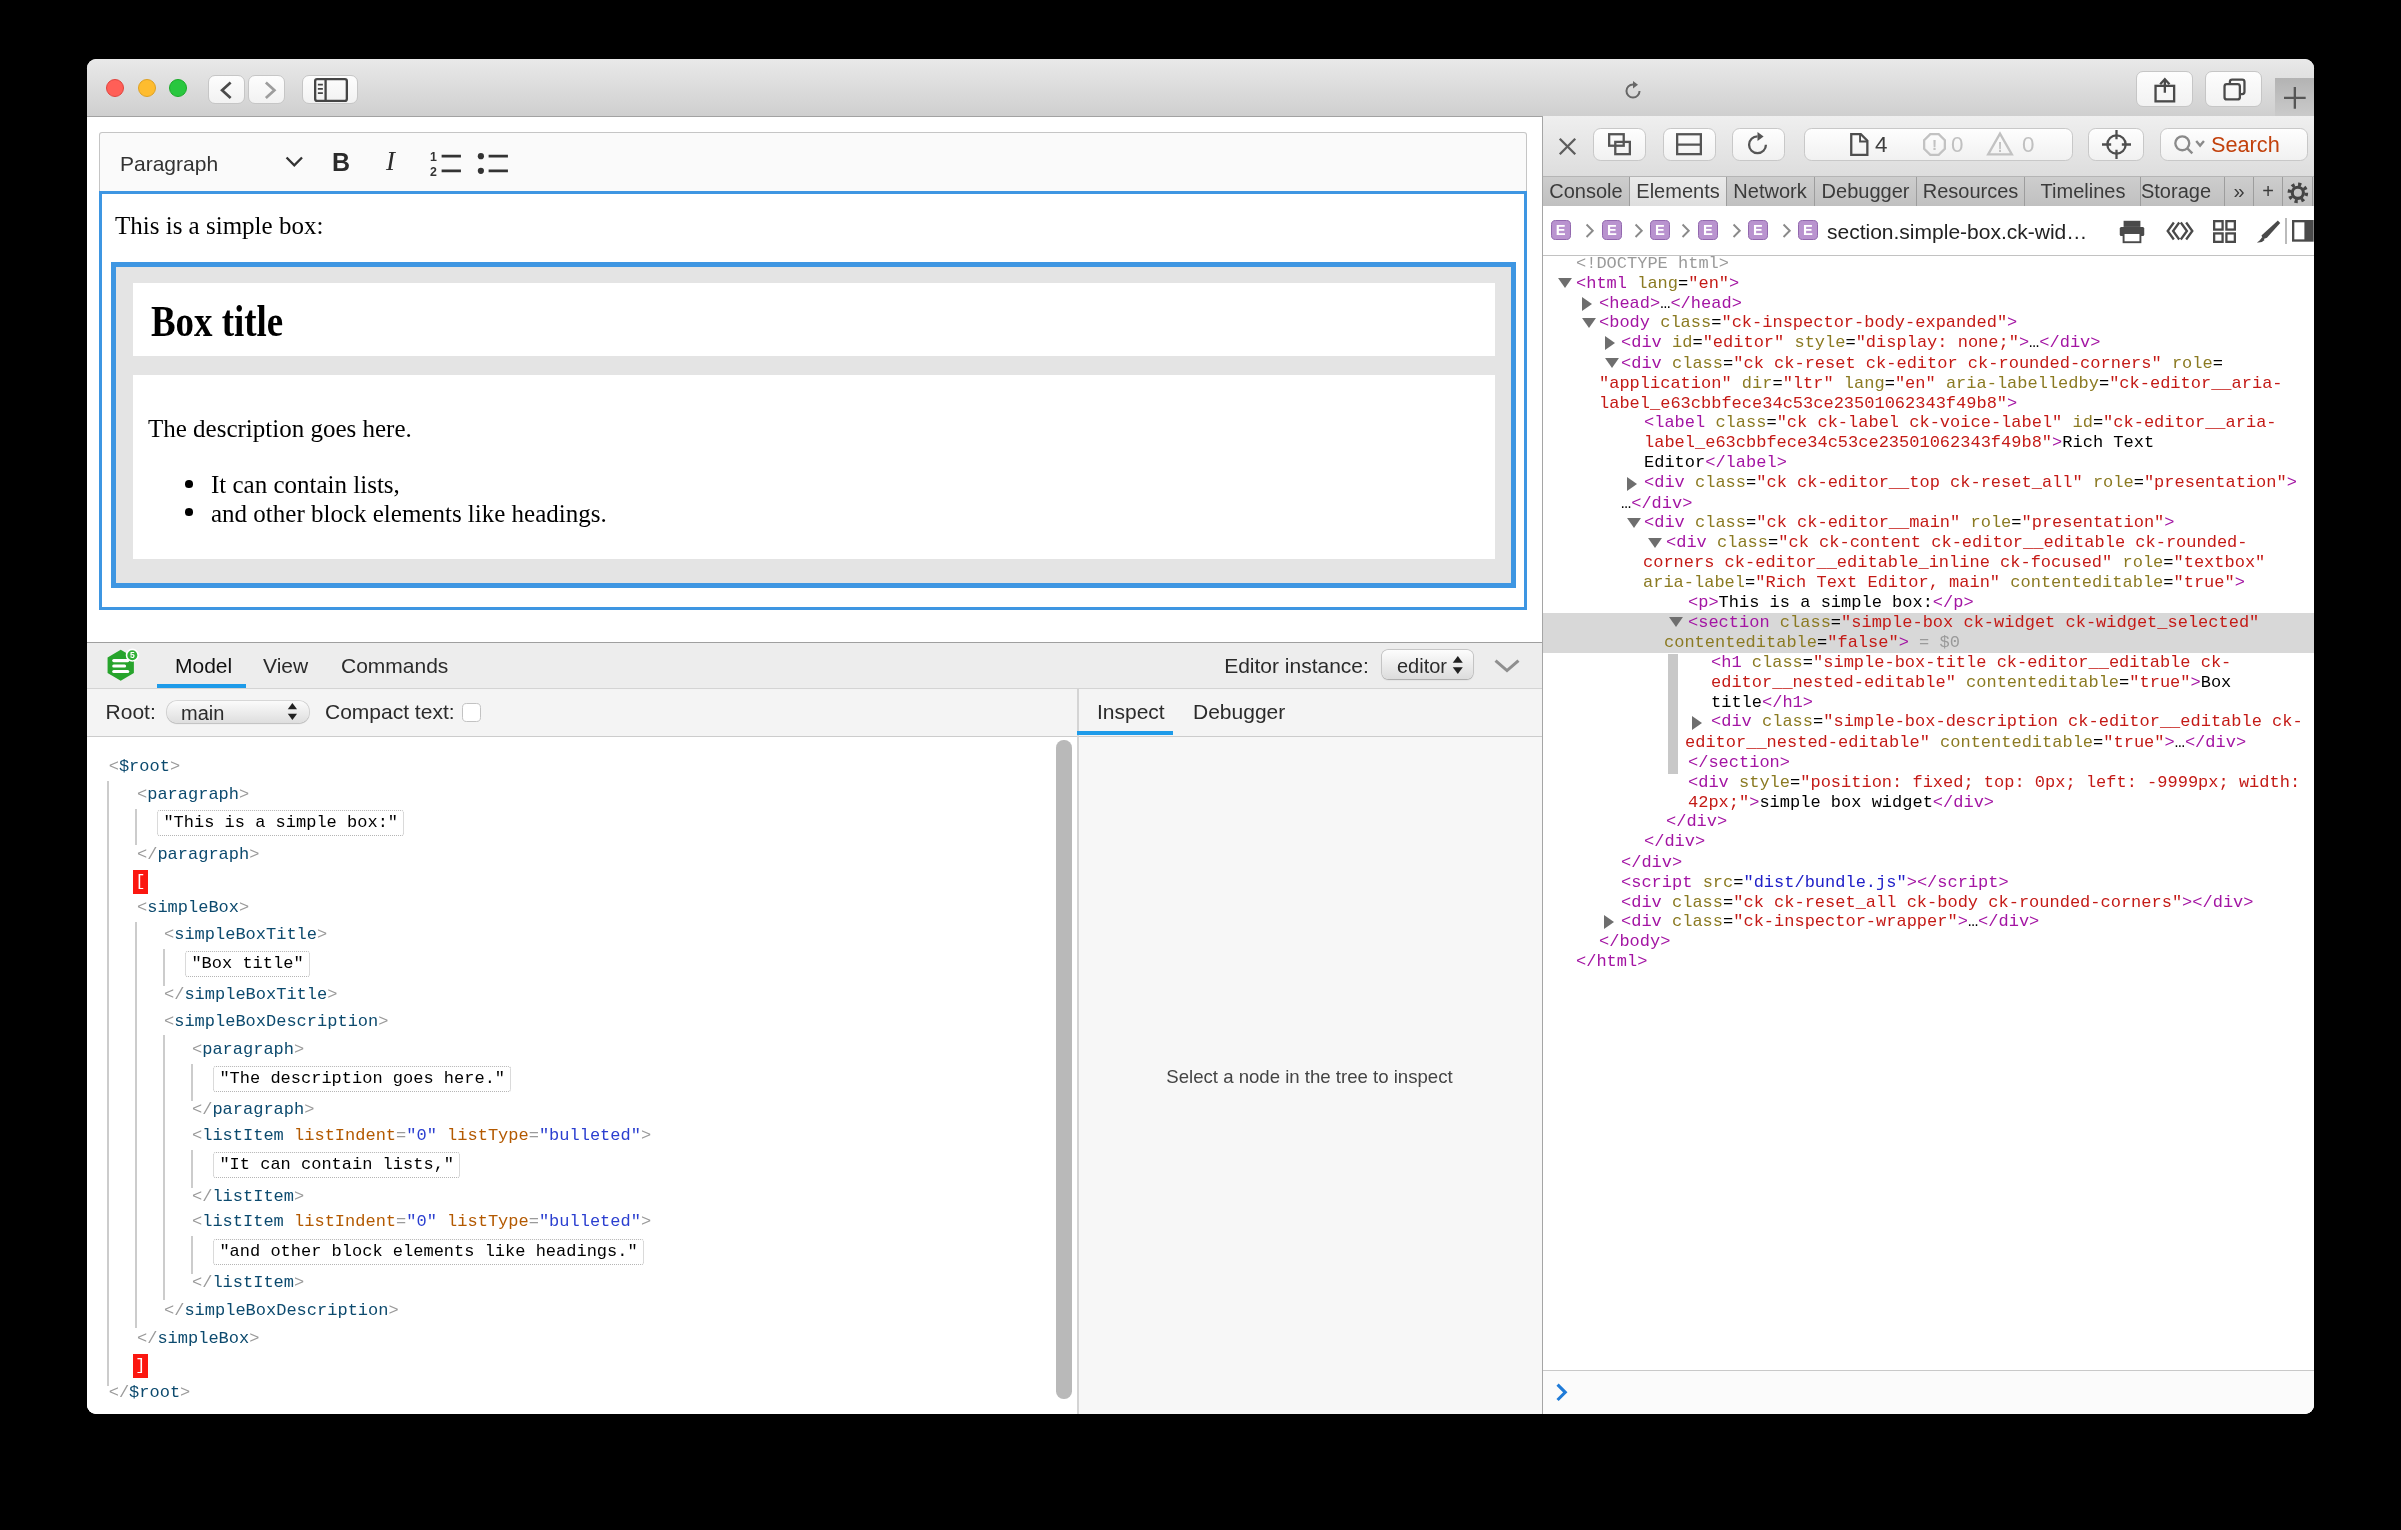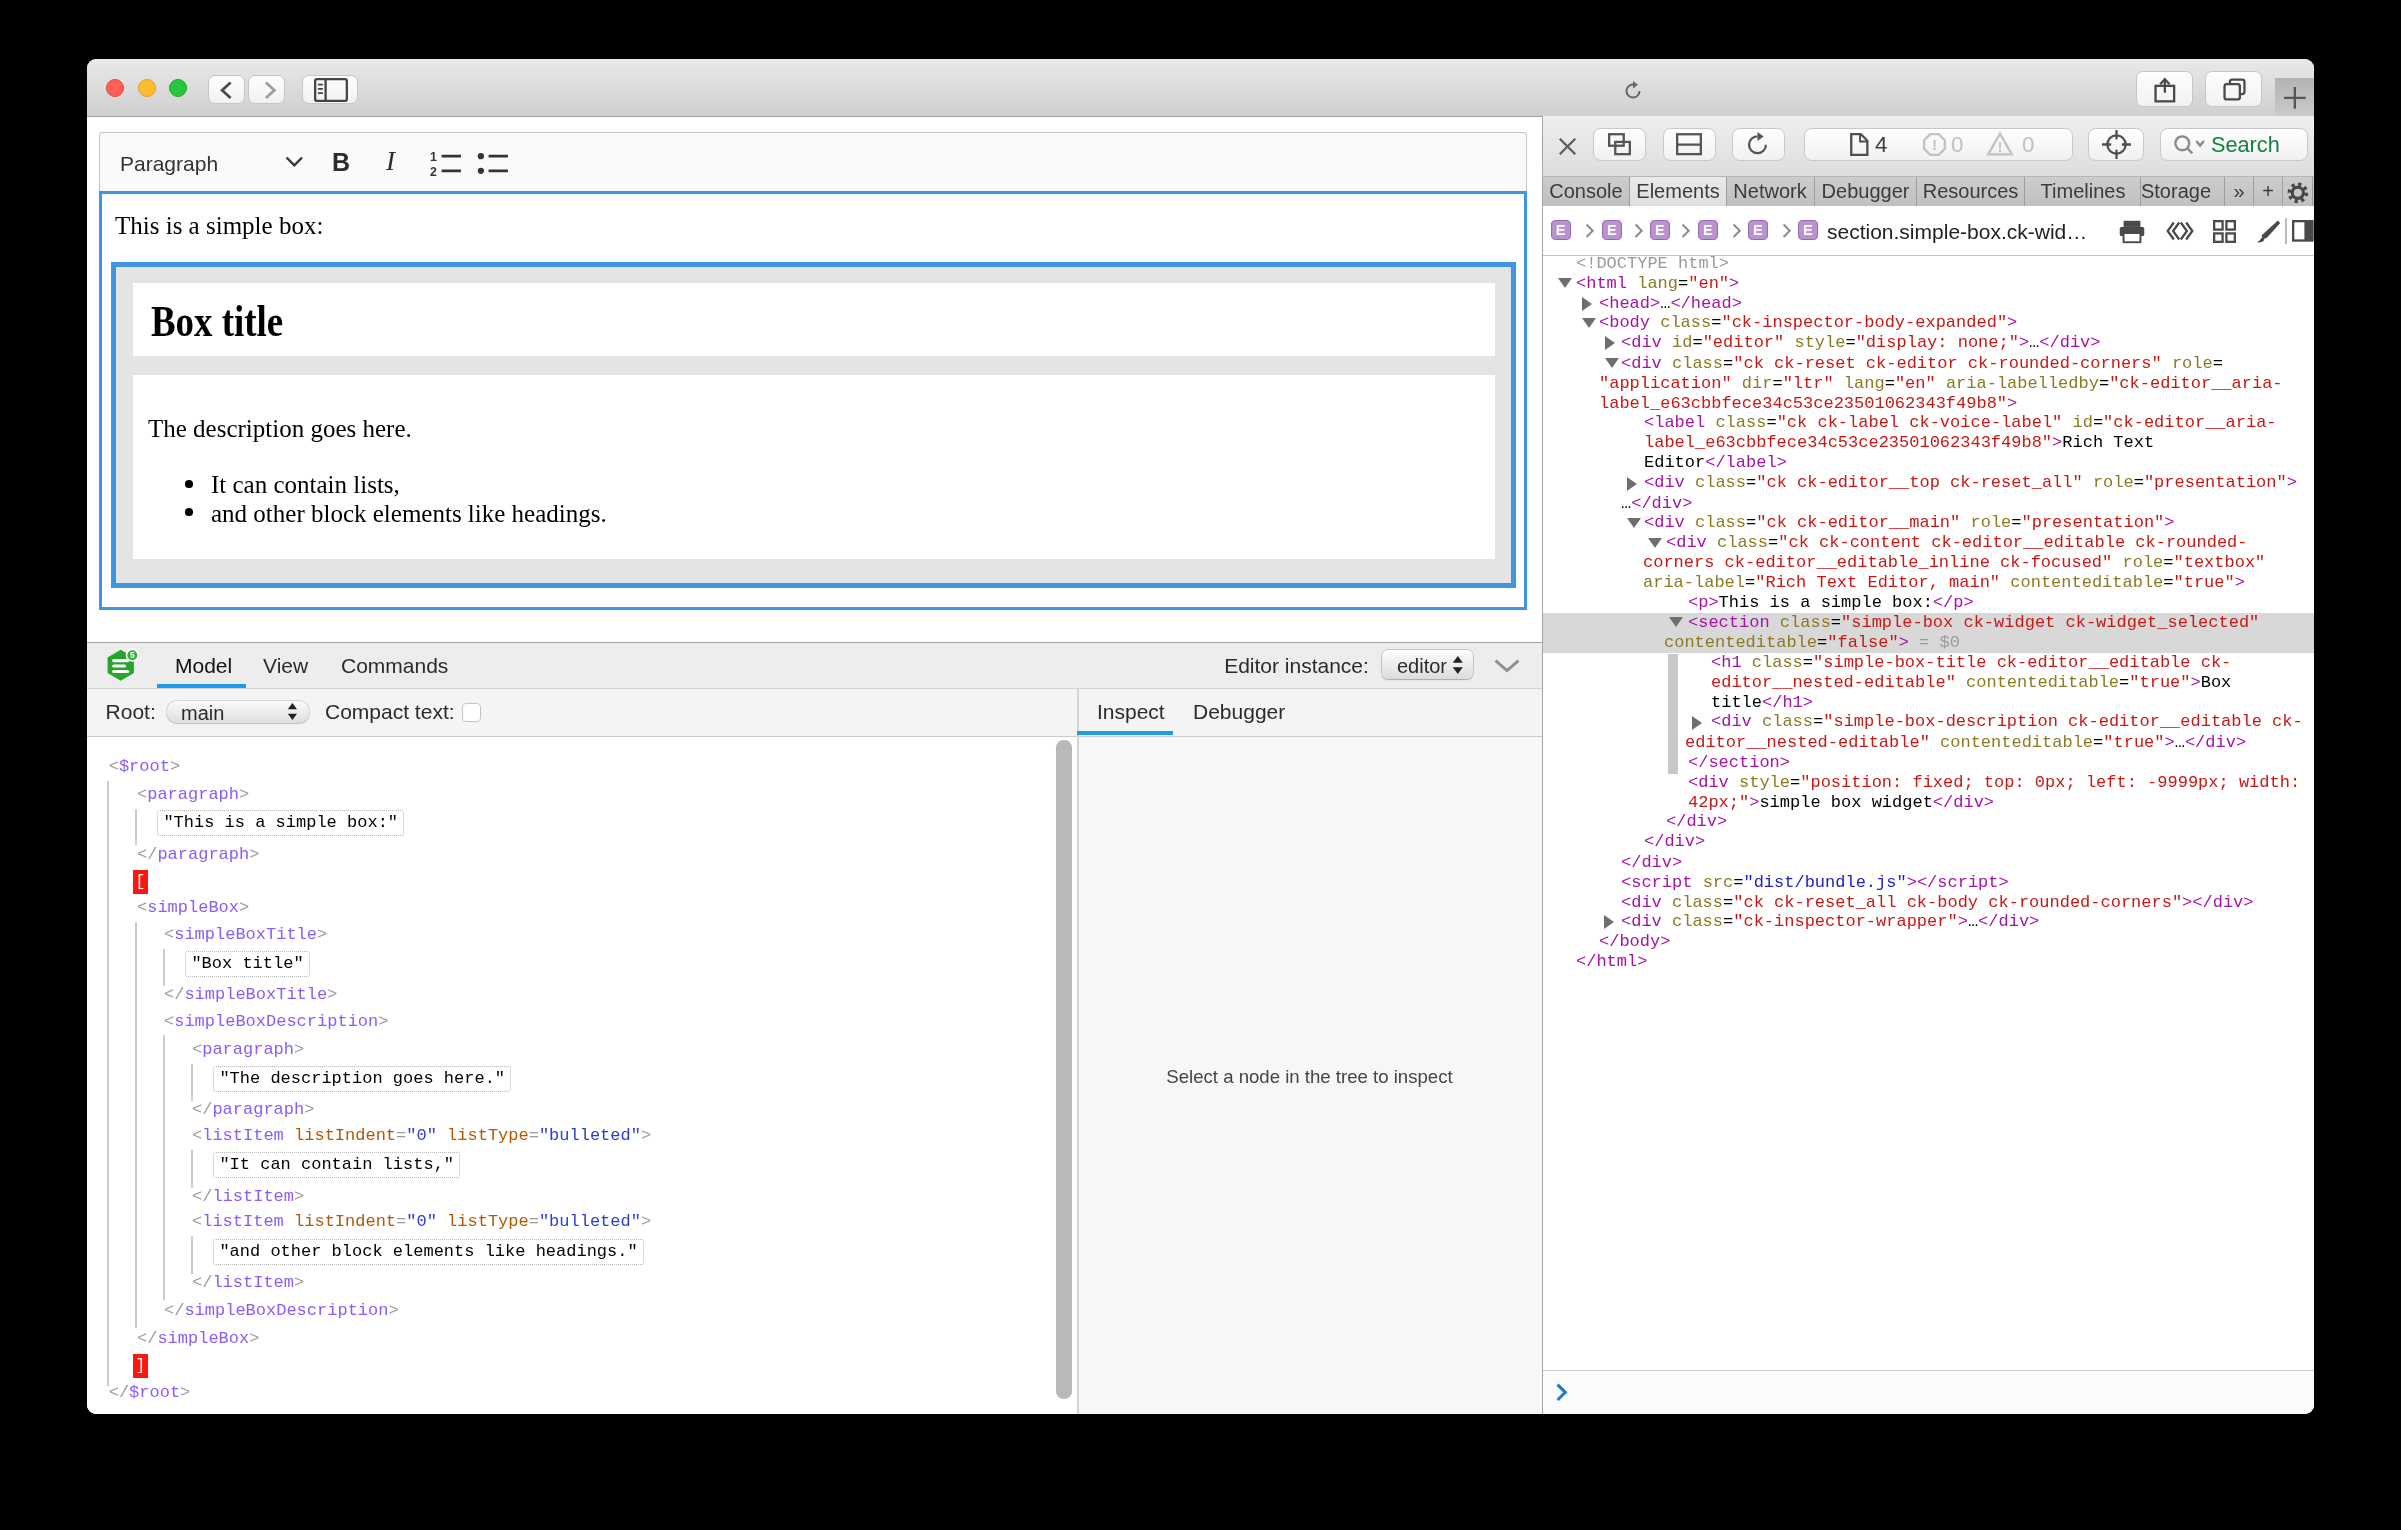--- a/index.html
+++ b/index.html
@@ -16,21 +16,21 @@
 #widget{left:24px;top:203px;width:1405px;height:326px;border:5.4px solid #3e96e2;background:#e4e4e4}
 .wbox{background:#fff}
 #ckins{left:0;top:583px;width:1455px;height:773px;background:#f7f7f7;border-top:1.5px solid #9f9f9f}
 #ihead{left:0;top:584px;width:1455px;height:46px;background:#ededed;border-bottom:1.5px solid #d4d4d4}
 #irow2{left:0;top:630px;width:1455px;height:48px;background:#f4f4f4;border-bottom:1.5px solid #cccccc}
 #itree{left:0;top:678px;width:990px;height:678px;background:#fff}
 #ipane{left:991px;top:678px;width:464px;height:678px;background:#f7f7f7}
 .itab{font-size:21px;color:#2b2b2b}
 .ul{height:3.9px;background:#1e9be9}
 .mline{position:absolute;height:28px;line-height:28px;font-family:"Liberation Mono",monospace;font-size:17px;white-space:pre;color:#000}
-.g{color:#9a9a9a}.mt{color:#8b5cf6}.ma{color:#b35900}.mv{color:#2b3fd0}
+.g{color:#9a9a9a}.mt{color:#0c4a6e}.ma{color:#b35900}.mv{color:#2b3fd0}
 .qbox{display:inline-block;border:1.5px dotted #b5b5b5;border-radius:3.1px;background:#fff;padding:0 5.4px;line-height:24px;color:#000}
 .redm{display:inline-block;background:#fb1710;color:#fff;padding:0 2.3px;line-height:24px}
 .guide{position:absolute;width:1.5px;background:#ccc}
 #wi{left:1455px;top:57px;width:772px;height:1298px;background:#fff;border-left:1.5px solid #a5a5a5}
 #wirow1{left:0;top:0;width:771px;height:61px;background:linear-gradient(#efefef,#dddddd);border-bottom:0.8px solid #b5b5b5}
 #wirow2{left:0;top:61px;width:771px;height:29px;background:linear-gradient(#cdcdcd,#c0c0c0)}
 #wirow3{left:0;top:91px;width:771px;height:49px;background:#fff;border-bottom:1.5px solid #c2c2c2}
 .wibtn{position:absolute;background:linear-gradient(#fefefe,#f1f1f1);border:1.5px solid #c8c8c8;border-radius:7.7px}
 .wtab{position:absolute;top:61px;height:29px;border-right:1.5px solid #9d9d9d;color:#3b3b3b;font-size:20px;text-align:center;line-height:28px}
 .dline{position:absolute;height:20px;line-height:20px;font-family:"Liberation Mono",monospace;font-size:17px;white-space:pre;color:#000}
@@ -227,21 +227,21 @@
         <line x1="19" y1="26" x2="19" y2="38" stroke="#4e4e4e" stroke-width="3"></line>
         <line x1="0" y1="19" x2="12" y2="19" stroke="#4e4e4e" stroke-width="3"></line>
         <line x1="26" y1="19" x2="38" y2="19" stroke="#4e4e4e" stroke-width="3"></line>
       </svg>
 <div class="wibtn" style="left:617px;top:11.6px;width:148px;height:33px"></div>
 <svg class="abs" style="left:630px;top:18px" width="32.5" height="21.7" viewBox="0 0 42 28">
         <circle cx="12" cy="12" r="9" fill="none" stroke="#8a8a8a" stroke-width="3"></circle>
         <line x1="18.5" y1="18.5" x2="25" y2="25" stroke="#8a8a8a" stroke-width="3"></line>
         <polyline points="30,9 35,15 40,9" fill="none" stroke="#8a8a8a" stroke-width="3"></polyline>
       </svg>
-<div class="abs" style="left:668px;top:16.2px;font-size:21.7px;color:#15803d">Search</div>
+<div class="abs" style="left:668px;top:16.2px;font-size:21.7px;color:#c2410c">Search</div>
 <div class="wtab" style="left:0px;width:87px;">Console</div>
 <div class="wtab" style="left:87px;width:97px;background:linear-gradient(#eaeaea,#dedede);">Elements</div>
 <div class="wtab" style="left:183px;width:89px;">Network</div>
 <div class="wtab" style="left:272px;width:102px;">Debugger</div>
 <div class="wtab" style="left:374px;width:108px;">Resources</div>
 <div class="wtab" style="left:483px;width:115px;">Timelines</div>
 <div class="wtab" style="left:585px;width:97px;">Storage</div>
 <div class="wtab" style="left:682px;width:29px;">»</div>
 <div class="wtab" style="left:711px;width:29px;">+</div>
 <div class="wtab" style="left:740px;width:30px;"></div>

